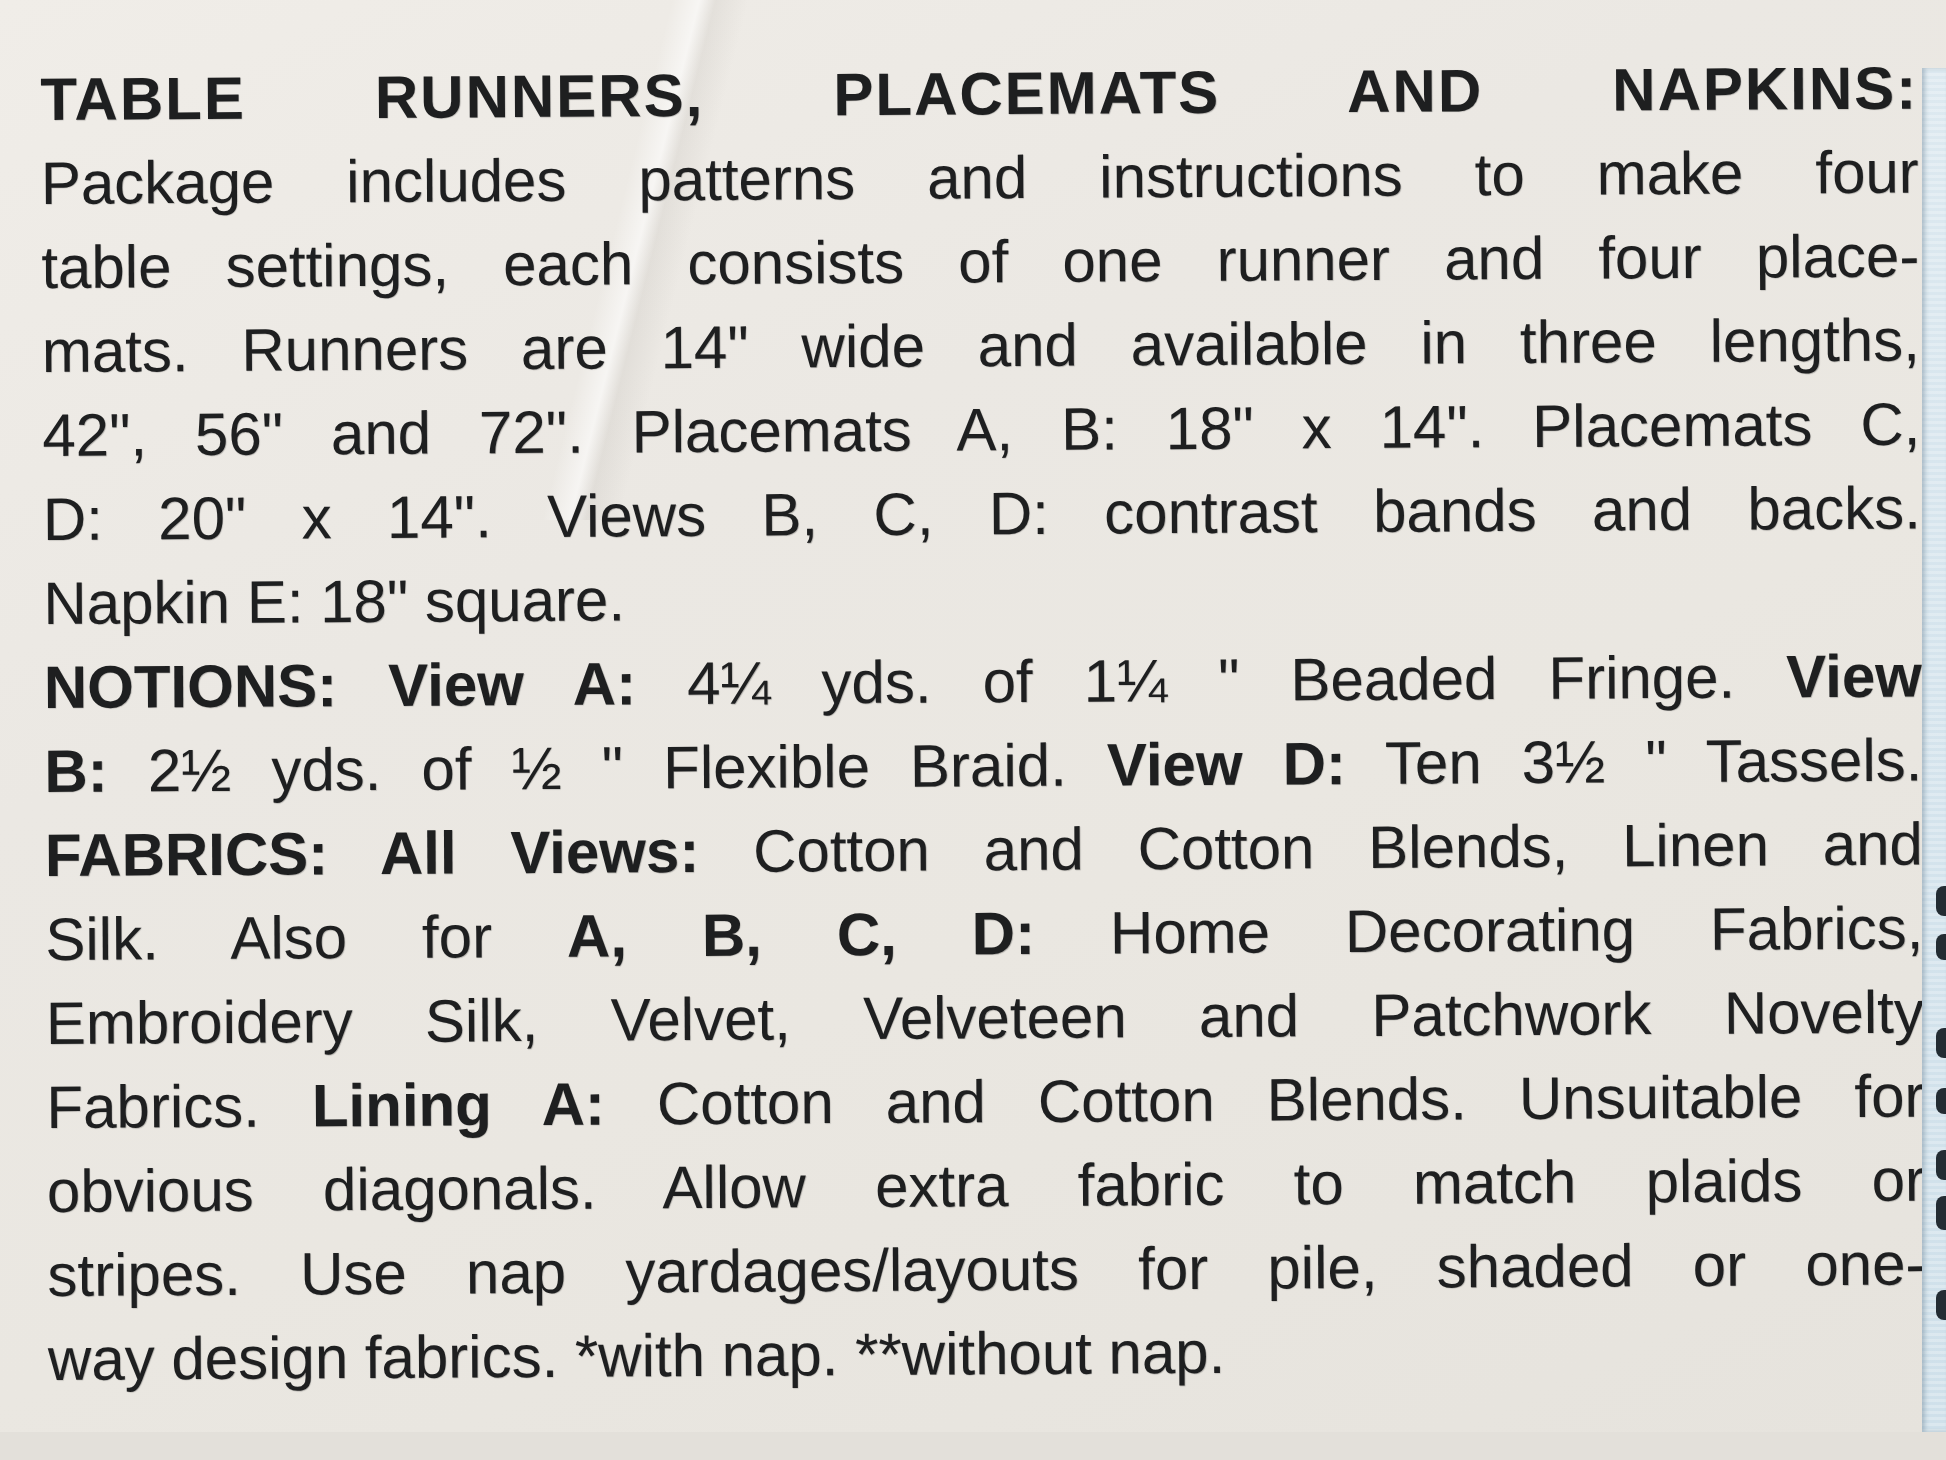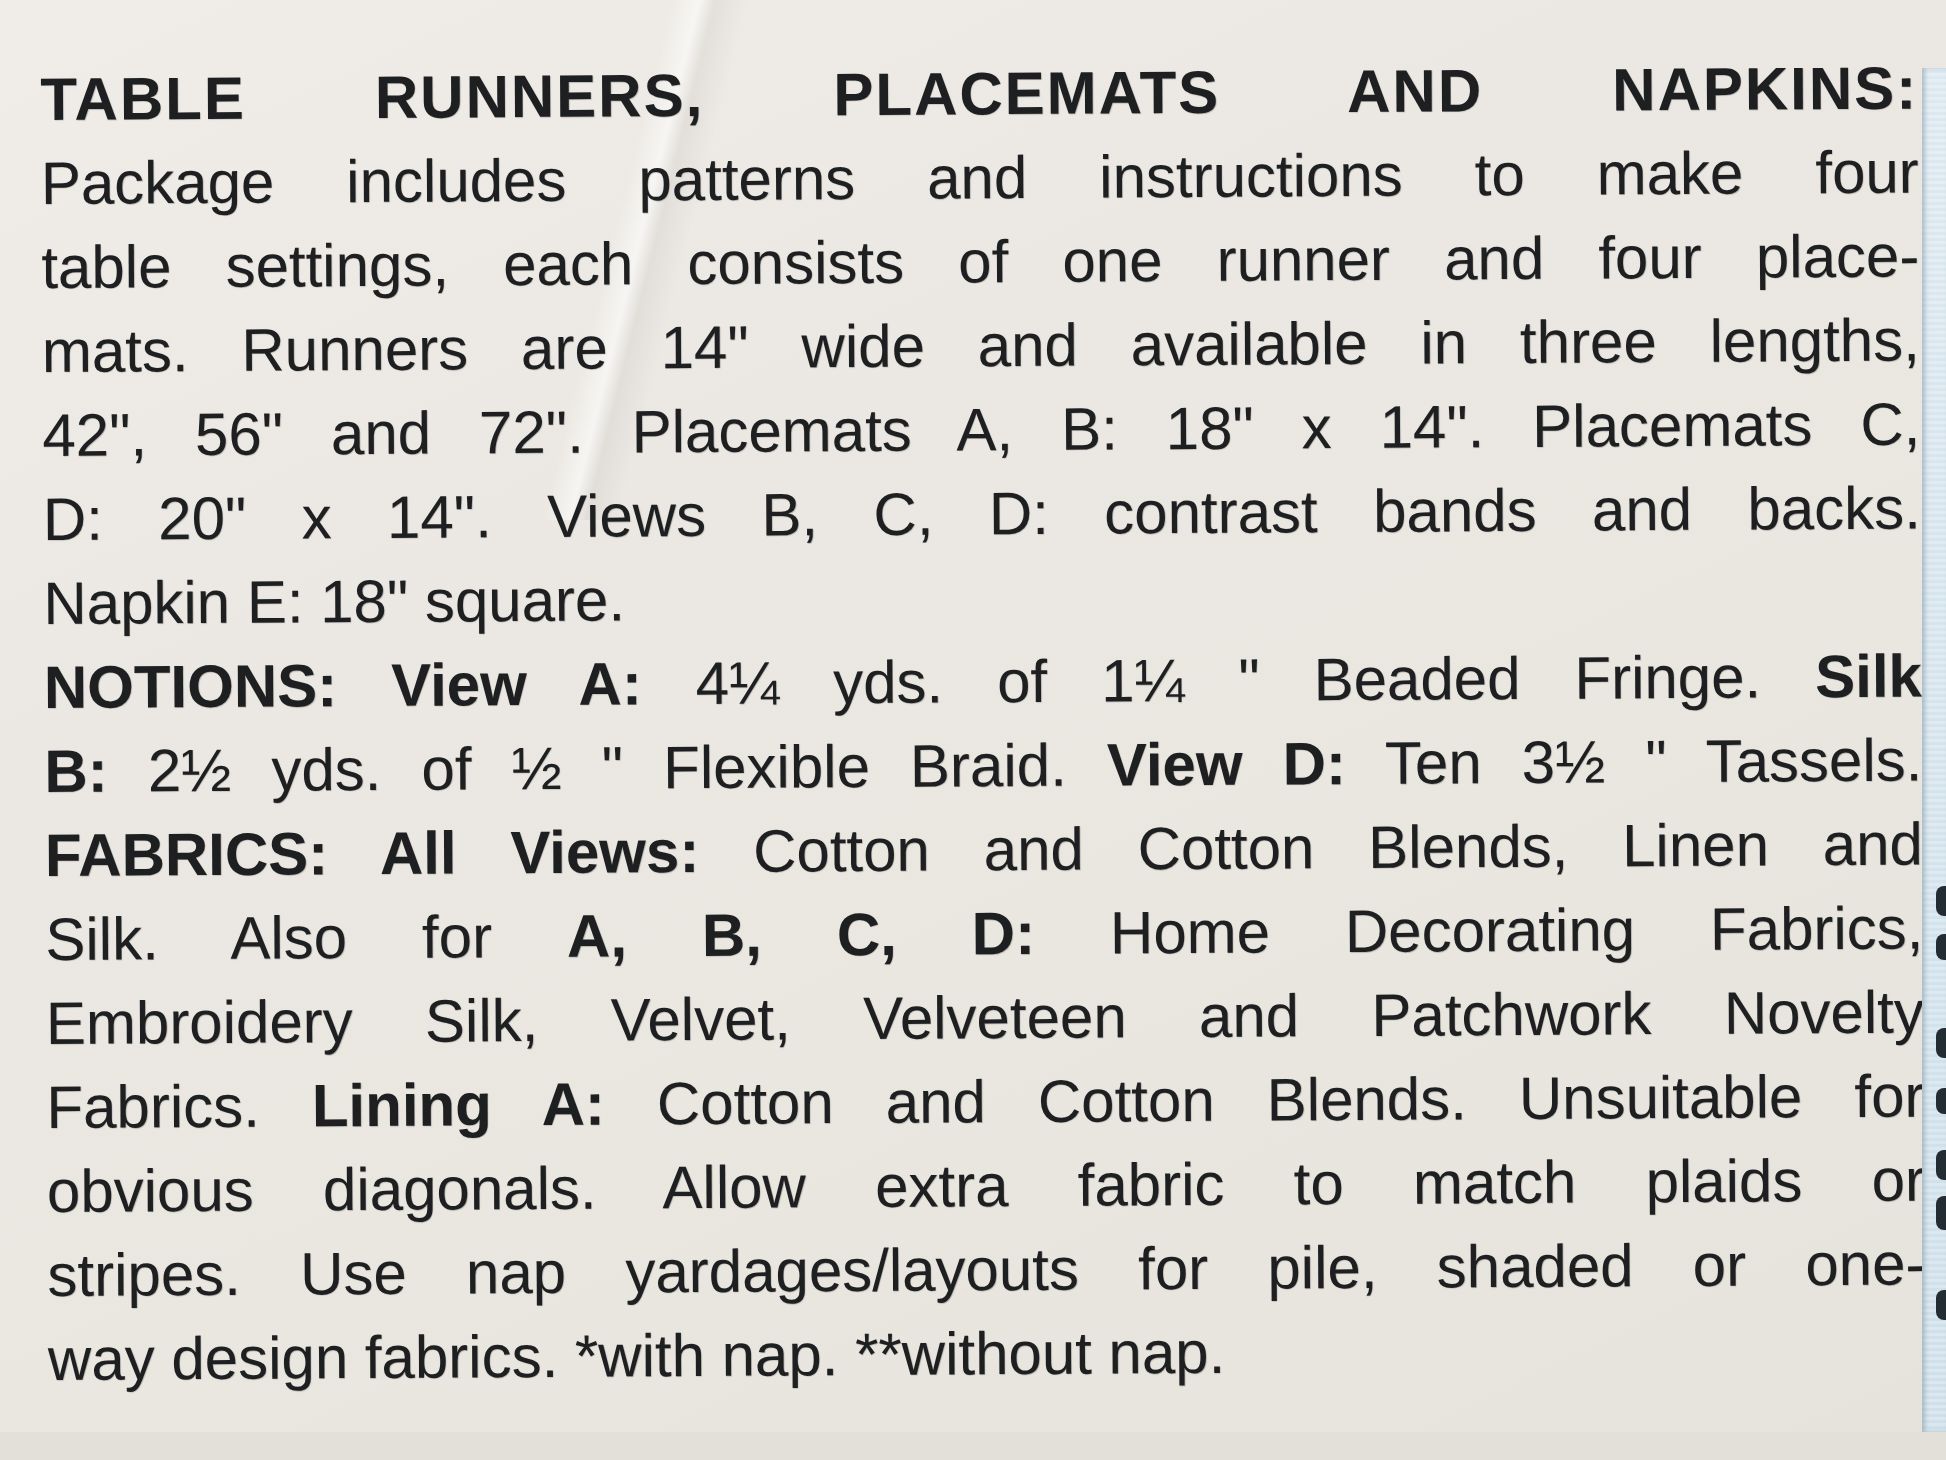--- a/index.html
+++ b/index.html
@@ -83,21 +83,21 @@
 <div class="paper">
   <div class="crease"></div>
   <div class="text-block">
       <div class="line j h"><span class="b">TABLE RUNNERS, PLACEMATS AND NAPKINS:</span></div>
       <div class="line j"><span>Package includes patterns and instructions to make four</span></div>
       <div class="line j"><span>table settings, each consists of one runner and four place-</span></div>
       <div class="line j"><span>mats. Runners are 14" wide and available in three lengths,</span></div>
       <div class="line j"><span>42", 56" and 72". Placemats A, B: 18" x 14". Placemats C,</span></div>
       <div class="line j"><span>D: 20" x 14". Views B, C, D: contrast bands and backs.</span></div>
       <div class="line"><span>Napkin E: 18" square.</span></div>
-      <div class="line j"><span class="b">NOTIONS: View A:</span><span> 4¼ yds. of 1¼ " Beaded Fringe. </span><span class="b">Silk</span></div>
+      <div class="line j"><span class="b">NOTIONS: View A:</span><span> 4¼ yds. of 1¼ " Beaded Fringe. </span><span class="b">View</span></div>
       <div class="line j"><span class="b">B:</span><span> 2½ yds. of ½ " Flexible Braid. </span><span class="b">View D:</span><span> Ten 3½ " Tassels.</span></div>
       <div class="line j"><span class="b">FABRICS: All Views:</span><span> Cotton and Cotton Blends, Linen and</span></div>
       <div class="line j"><span>Silk. Also for </span><span class="b">A, B, C, D:</span><span> Home Decorating Fabrics,</span></div>
       <div class="line j"><span>Embroidery Silk, Velvet, Velveteen and Patchwork Novelty</span></div>
       <div class="line j"><span>Fabrics. </span><span class="b">Lining A:</span><span> Cotton and Cotton Blends. Unsuitable for</span></div>
       <div class="line j"><span>obvious diagonals. Allow extra fabric to match plaids or</span></div>
       <div class="line j"><span>stripes. Use nap yardages/layouts for pile, shaded or one-</span></div>
       <div class="line"><span>way design fabrics. *with nap. **without nap.</span></div>
     </div>
   <div class="edge-strip">

